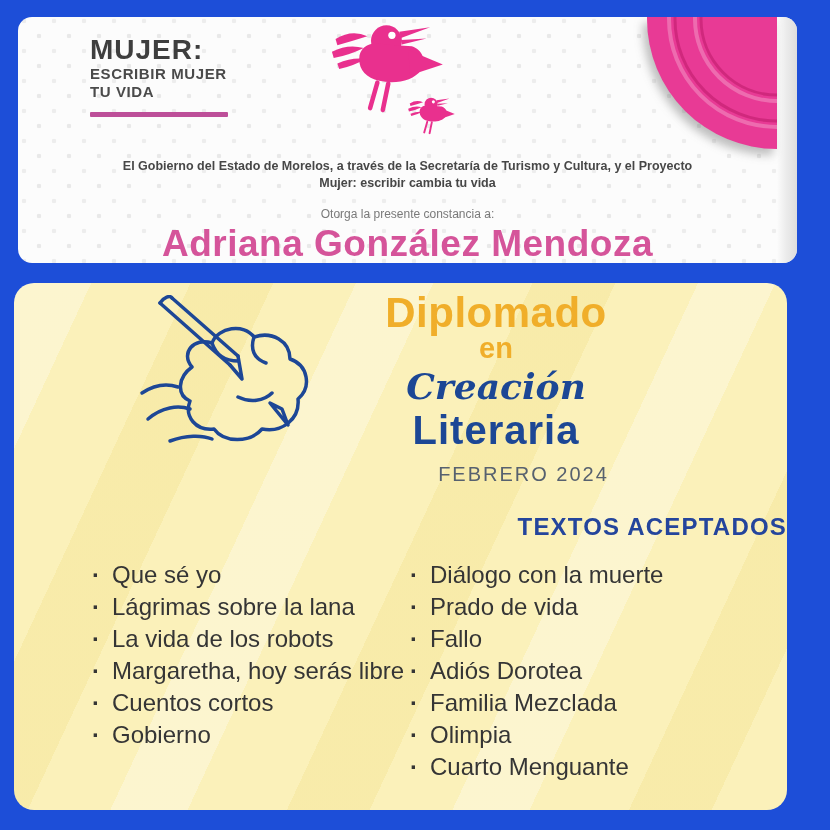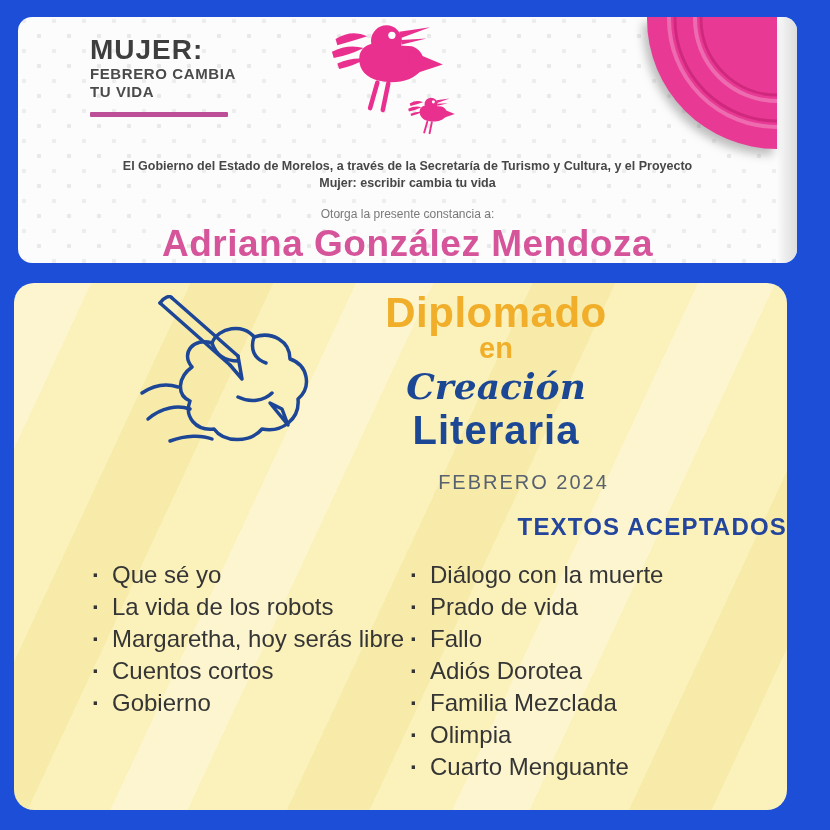--- a/index.html
+++ b/index.html
@@ -45,21 +45,21 @@
       rgba(255,255,255,0) 235px 310px);
     border-radius:20px;overflow:hidden;
   }
   .hand-pen{position:absolute;left:116px;top:12px;}
   .program-logo{position:absolute;left:262px;top:8px;width:440px;text-align:center;}
   .pl-line1{font-size:42px;font-weight:800;color:#f0ae2a;line-height:44px;letter-spacing:.5px;}
   .pl-line2{font-size:29px;font-weight:700;color:#f0ae2a;line-height:30px;margin-top:-2px;}
   .pl-line3{font-family:"DejaVu Serif",serif;font-style:italic;font-weight:700;
     font-size:36px;color:#1c4795;line-height:62px;margin-top:-8px;}
   .pl-line4{font-size:40px;font-weight:800;color:#1c4795;line-height:42px;margin-top:-8px;letter-spacing:1px;}
-  .pl-date{font-size:20px;font-weight:400;color:#57616f;letter-spacing:2px;margin-top:20px;margin-left:55px;}
+  .pl-date{font-size:20px;font-weight:400;color:#57616f;letter-spacing:2px;margin-top:12px;margin-left:55px;}
 
   .section-title{position:absolute;left:0;top:230px;width:773px;text-align:right;margin:0;
     font-size:24px;font-weight:800;color:#24459c;letter-spacing:1.2px;}
 
   .texts-columns{position:absolute;left:78px;top:276px;right:20px;display:flex;}
   .texts-col{list-style:none;margin:0;padding:0;}
   .texts-col.c1{width:318px;}
   .texts-col.c2{width:350px;}
   .texts-col li{position:relative;font-size:24px;line-height:32px;color:#353535;padding-left:20px;}
   .texts-col li::before{content:"·";position:absolute;left:0;top:0;font-weight:700;color:#353535;}
@@ -100,21 +100,21 @@
           </g>
           <circle cx="66" cy="18" r="4" fill="#ffffff"></circle>
         </symbol>
       </defs>
       <use href="#bird" x="0" y="4" width="122" height="100"></use>
       <use href="#bird" x="78" y="80" width="50" height="42"></use>
     </svg>
 
     <div class="mujer-logo">
       <div class="mujer-title">MUJER:</div>
-      <div class="mujer-sub">FEBRERO CAMBIA</div>
+      <div class="mujer-sub">ESCRIBIR MUJER</div>
       <div class="mujer-sub">TU VIDA</div>
       <div class="mujer-underline"></div>
     </div>
 
     <div class="issuer">
       <div>El Gobierno del Estado de Morelos, a través de la Secretaría de Turismo y Cultura, y el Proyecto</div>
       <div>Mujer: escribir cambia tu vida</div>
     </div>
 
     <div class="grant">Otorga la presente constancia a:</div>
@@ -147,20 +147,21 @@
       <div class="pl-line3">Creación</div>
       <div class="pl-line4">Literaria</div>
       <div class="pl-date">FEBRERO 2024</div>
     </div>
 
     <h2 class="section-title">TEXTOS ACEPTADOS</h2>
 
     <div class="texts-columns">
       <ul class="texts-col c1">
         <li>Que sé yo</li>
+        <li>Lágrimas sobre la lana</li>
         <li>La vida de los robots</li>
         <li>Margaretha, hoy serás libre</li>
         <li>Cuentos cortos</li>
         <li>Gobierno</li>
       </ul>
       <ul class="texts-col c2">
         <li>Diálogo con la muerte</li>
         <li>Prado de vida</li>
         <li>Fallo</li>
         <li>Adiós Dorotea</li>

